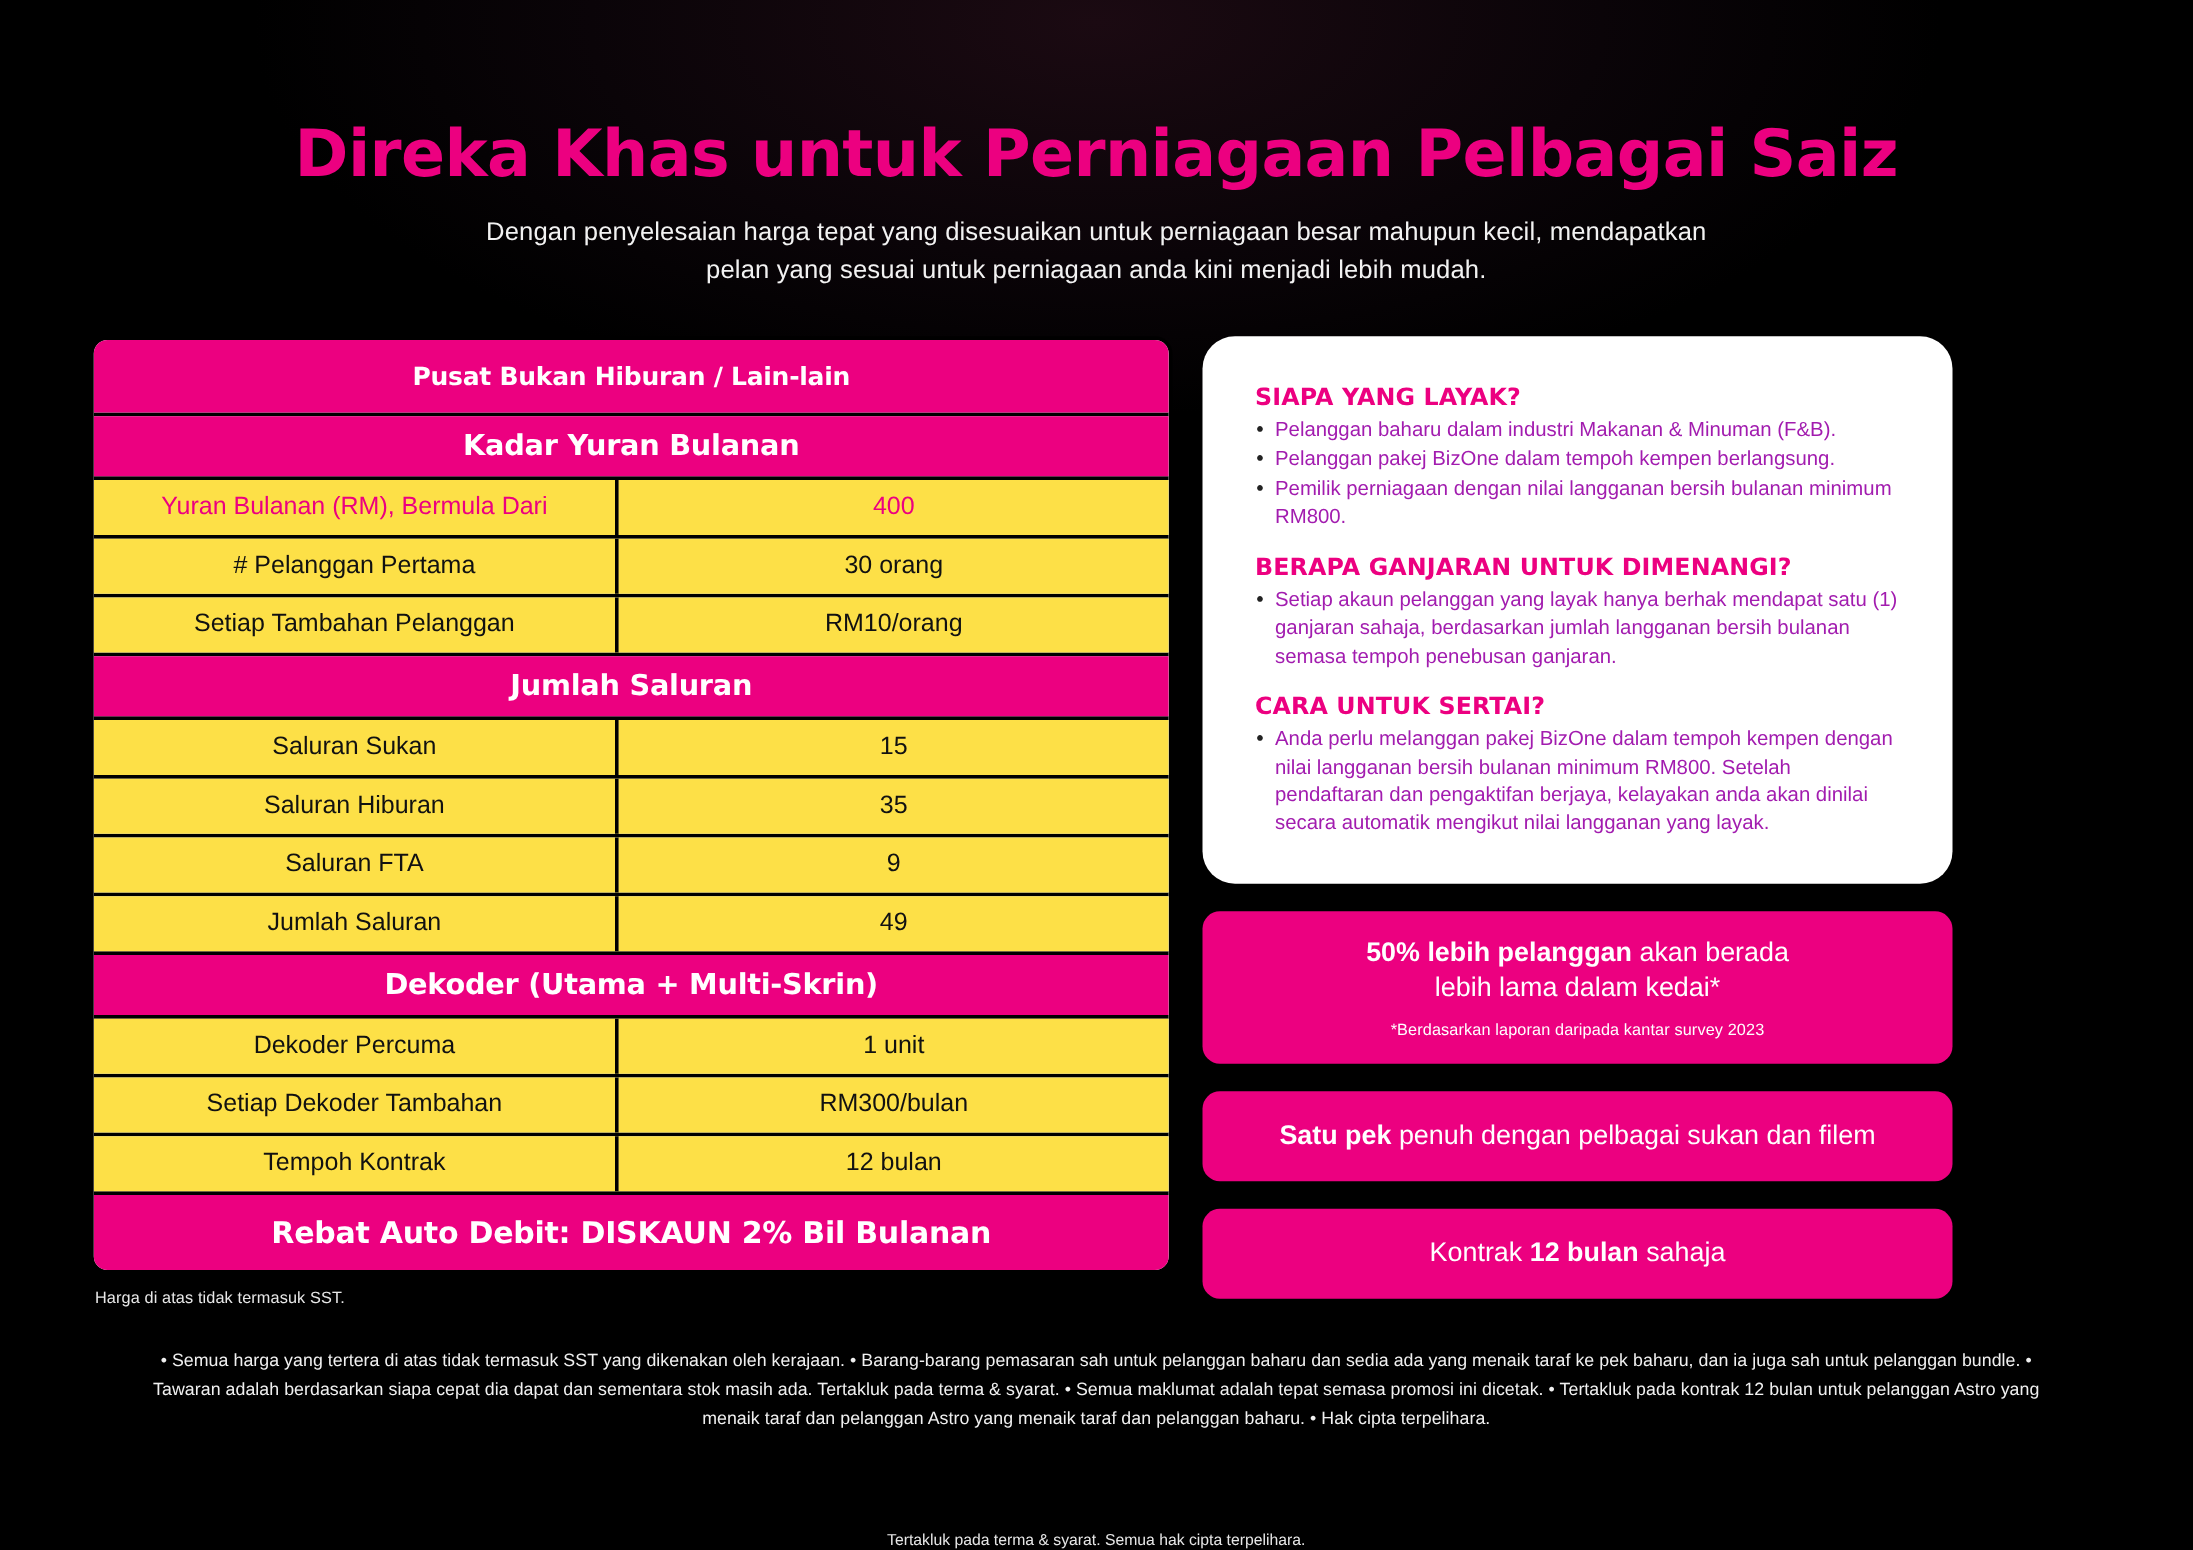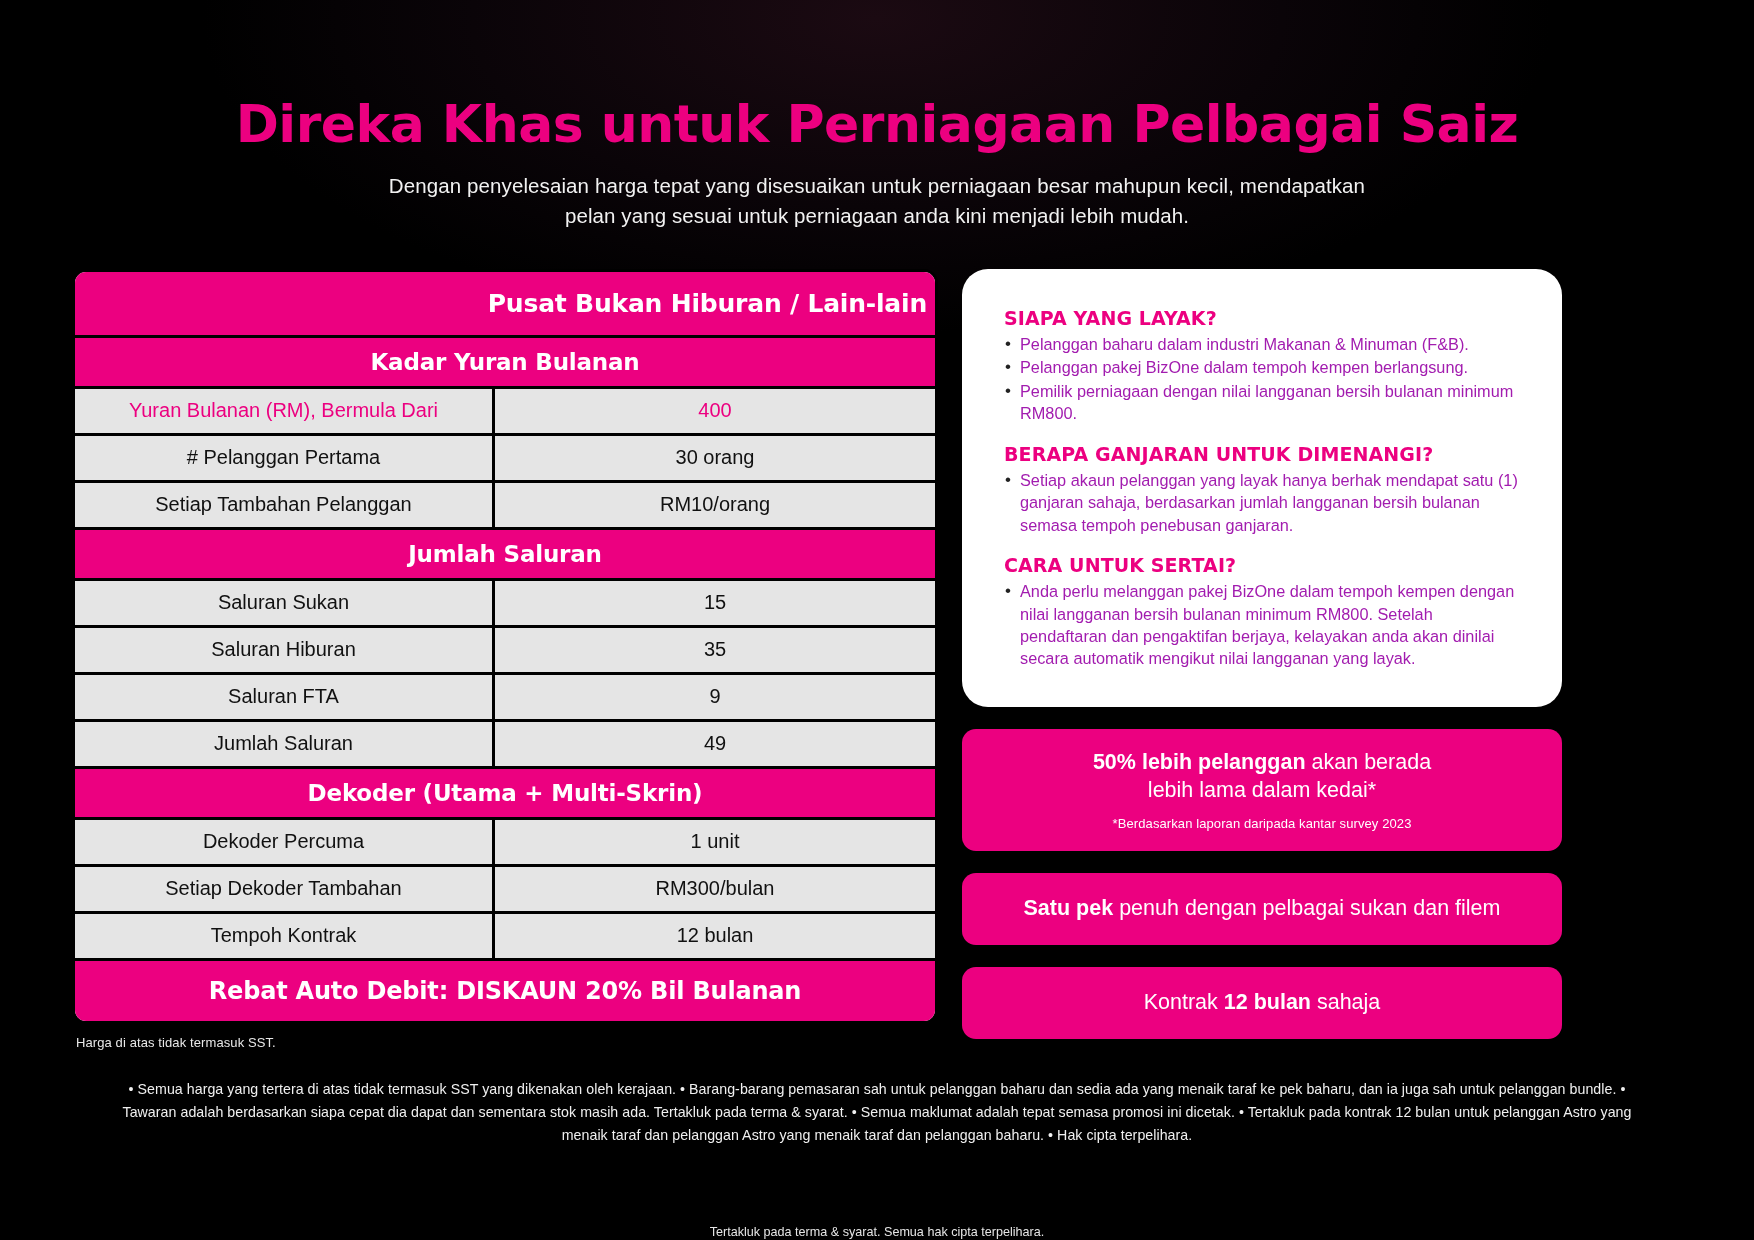--- a/index.html
+++ b/index.html
@@ -84,36 +84,35 @@
     font-weight: bold;
     font-family: "DejaVu Sans", sans-serif;
     display: block;
     width: 100%;
     padding: 11px 8px;
     font-size: 23px;
     letter-spacing: -0.2px;
   }
 
   .band.title {
-    font-size: 25px;
-    padding: 17px 8px;
-    text-align: right;
+    font-size: 20px;
+    padding: 17px 24px;
   }
 
   .band.footer {
     font-size: 24px;
     padding: 16px 8px;
   }
 
   .cell {
     padding: 8px 10px;
     text-align: center;
     font-size: 20px;
     color: #111111;
-    background: #e5e5e5;
+    background: #fde047;
     display: flex;
     align-items: center;
     justify-content: center;
     min-height: 44px;
   }
 
   .cell.label {
     flex: 0 0 420px;
     border-right: 3px solid #000;
   }
@@ -288,21 +287,21 @@
         <div class="row">
           <div class="cell label">Setiap Dekoder Tambahan</div>
           <div class="cell value">RM300/bulan</div>
         </div>
         <div class="row">
           <div class="cell label">Tempoh Kontrak</div>
           <div class="cell value">12 bulan</div>
         </div>
 
         <div class="row">
-          <div class="band footer">Rebat Auto Debit: DISKAUN 20% Bil Bulanan</div>
+          <div class="band footer">Rebat Auto Debit: DISKAUN 2% Bil Bulanan</div>
         </div>
 
       </div>
       <div class="table-note">Harga di atas tidak termasuk SST.</div>
     </div>
 
     <div class="right-col">
 
       <div class="info-card">
 

